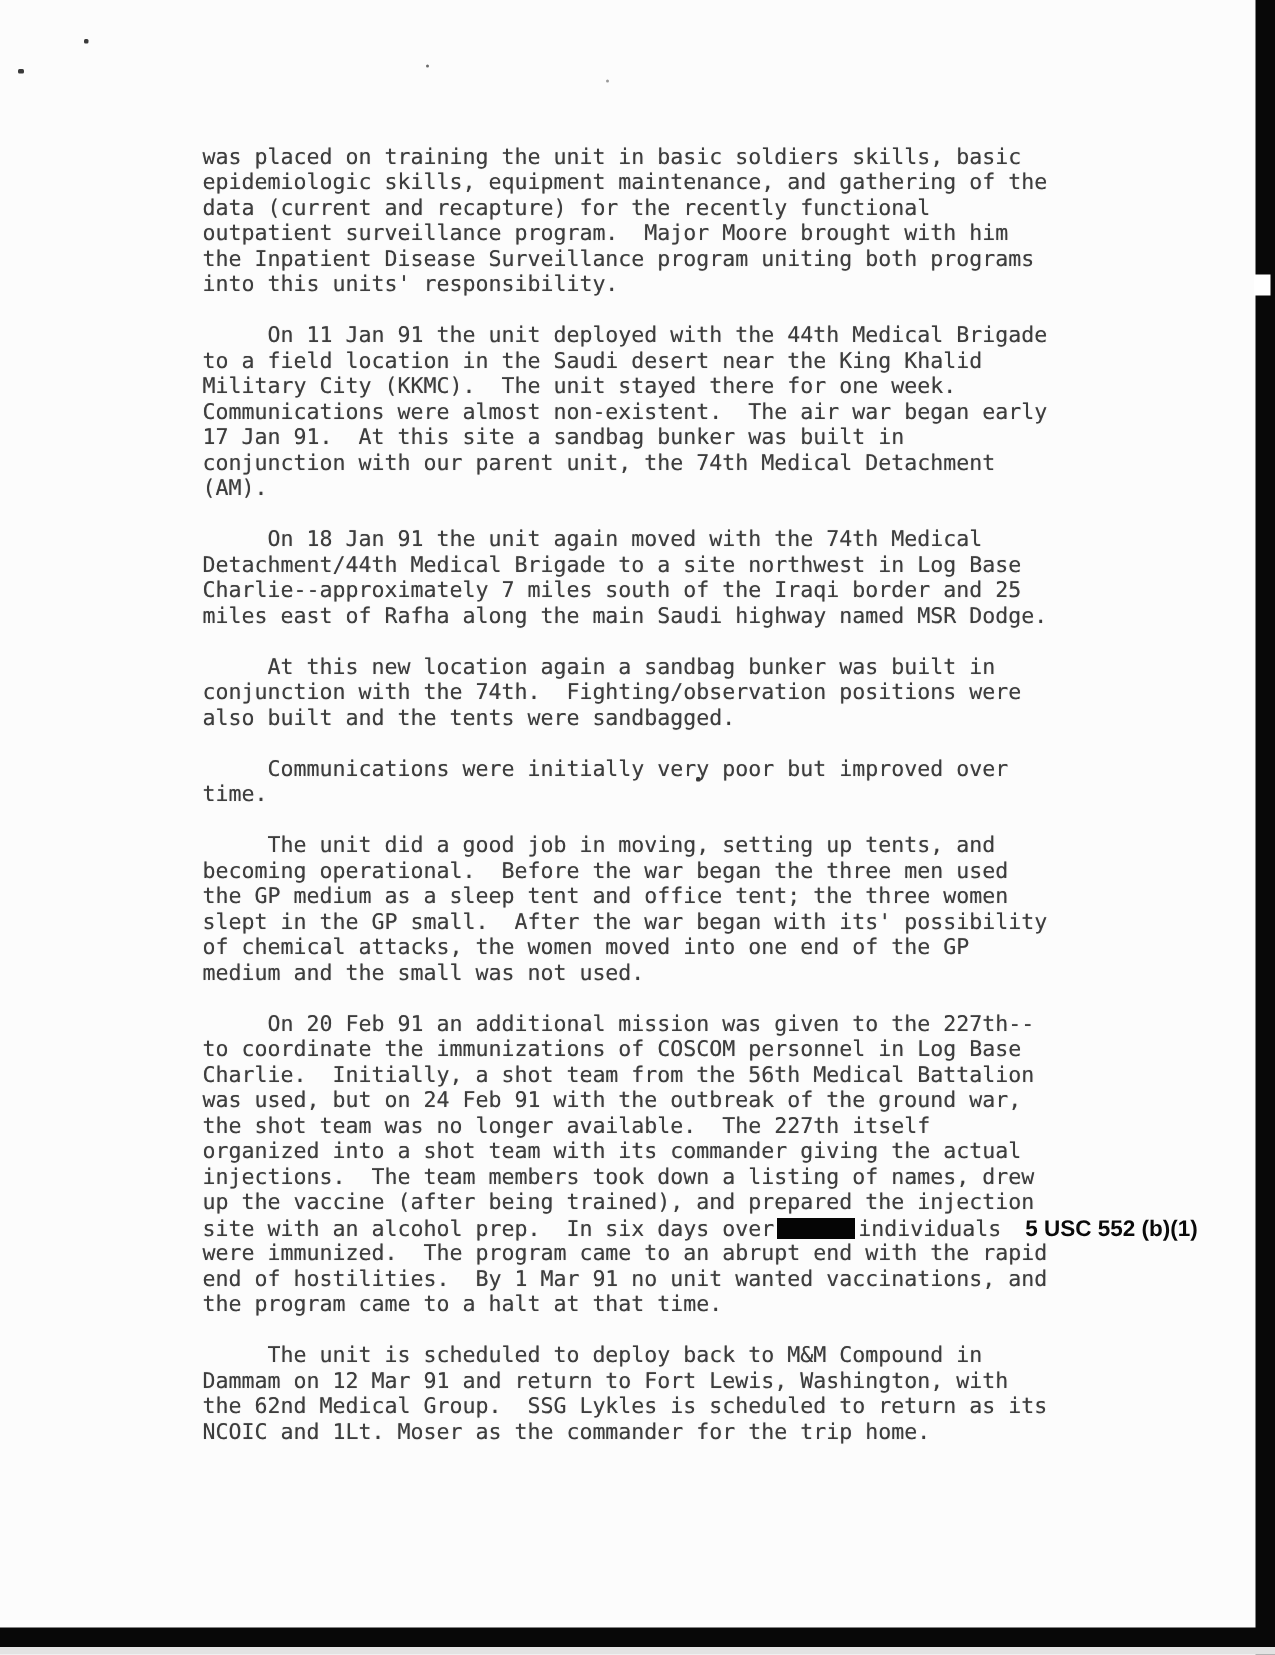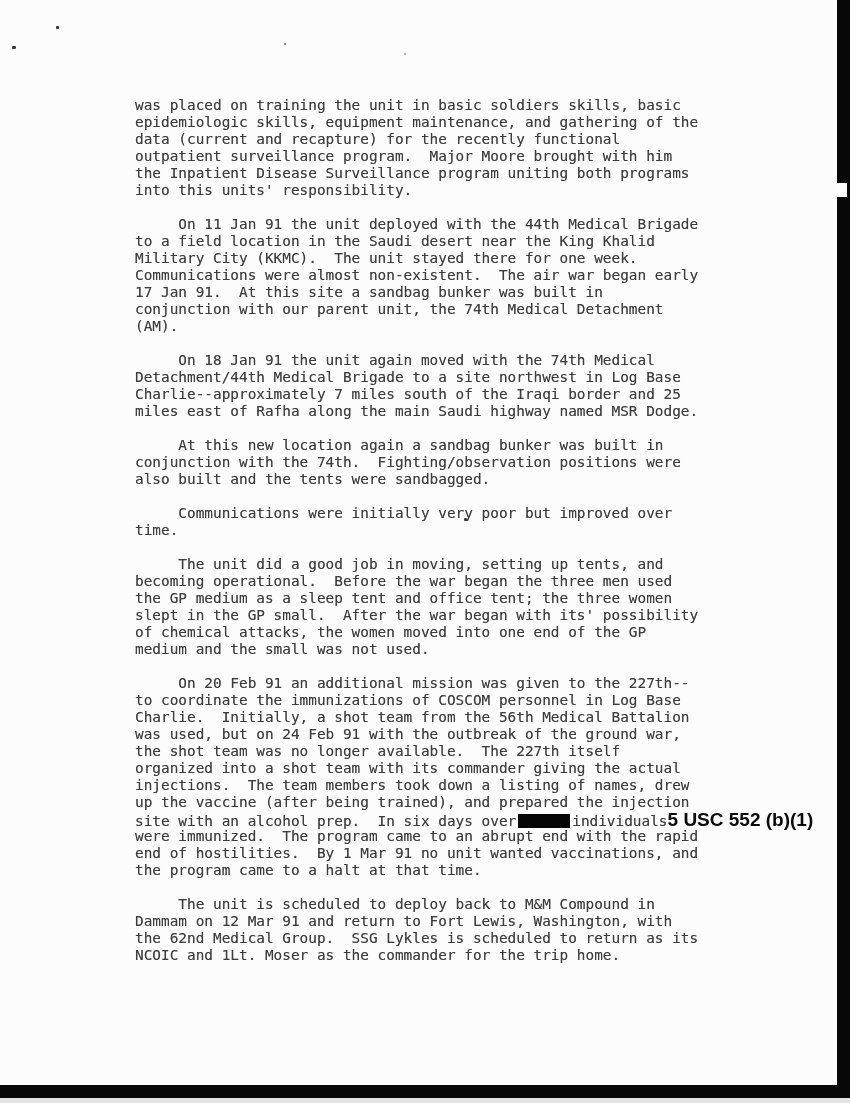--- a/index.html
+++ b/index.html
@@ -29,23 +29,23 @@
   .redaction {
     display: inline-block;
     width: 52px; height: 14px;
     background: var(--redaction, #050505);
     vertical-align: -2px;
     margin: 0 2px;
   }
   .note {
     font-family: "Liberation Sans", sans-serif;
     font-weight: bold;
-    font-size: 19px;
+    font-size: 15px;
     color: var(--annotation, #0a0a0a);
-    margin-left: 0;
+    margin-left: 16px;
     text-shadow: none;
   }
   .strip-right {
     position: absolute; left: 837px; top: 0;
     width: 13px; height: 1103px;
     background: var(--scanbar, #080808);
   }
   .strip-notch {
     position: absolute; left: 836px; top: 183px;
     width: 11px; height: 14px;

